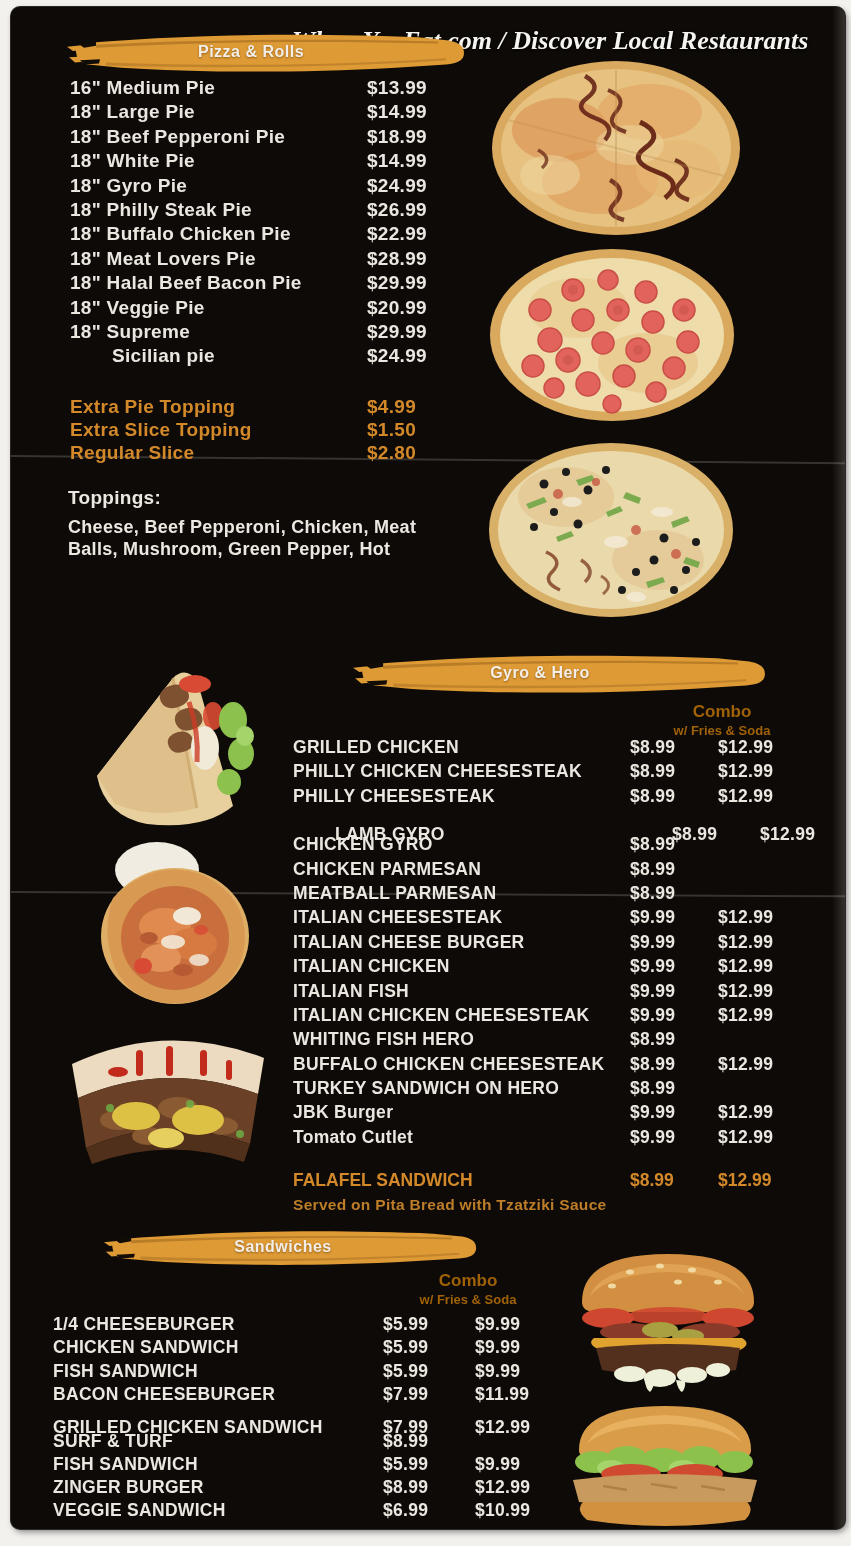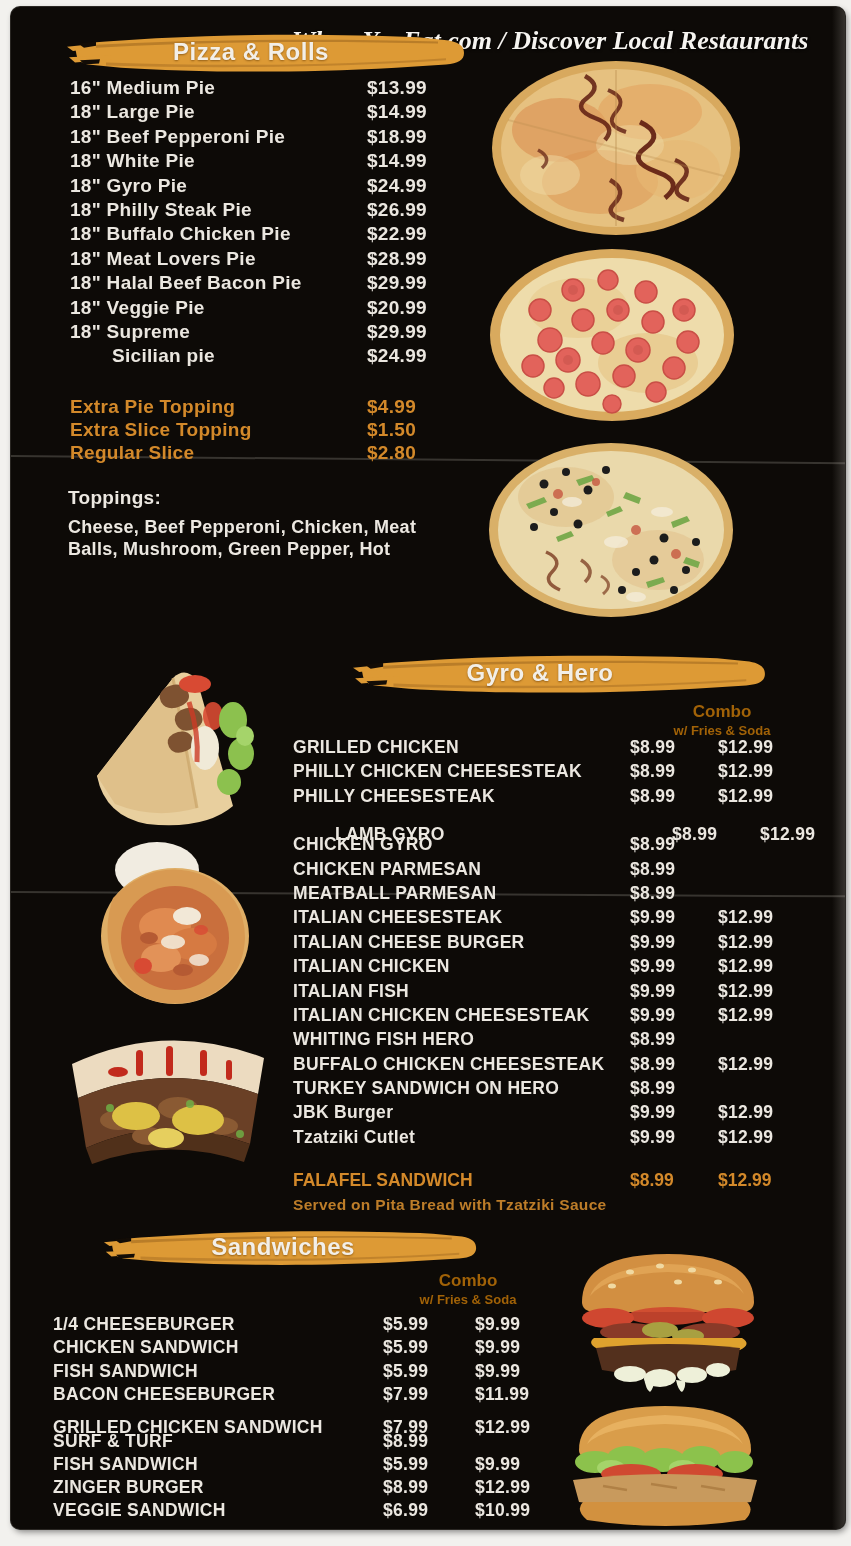--- a/index.html
+++ b/index.html
@@ -9,21 +9,21 @@
         border-radius:9px;box-shadow:0 0 0 1px #2a2723, 2px 3px 6px rgba(0,0,0,.45);}
   .card::after{content:'';position:absolute;right:0;top:0;bottom:0;width:13px;
         background:linear-gradient(90deg,rgba(0,0,0,0),rgba(215,210,200,.20));border-radius:0 9px 9px 0;}
   .crease{position:absolute;left:11px;width:834px;height:2px;background:rgba(225,220,210,.20);transform-origin:left center;}
   .watermark{position:absolute;left:292px;top:26px;width:545px;white-space:nowrap;
         font-family:"Liberation Serif","DejaVu Serif",serif;font-style:italic;font-weight:700;
         font-size:26px;color:#f6f4f0;text-shadow:0 1px 3px rgba(0,0,0,.9);}
   .brush{position:absolute;}
   .brush svg{position:absolute;left:0;top:0;width:100%;height:100%;}
   .brush .blabel{position:absolute;top:50%;transform:translateY(-54%);text-align:center;
-        color:#f3efe8;font-weight:700;font-size:24px;letter-spacing:.5px;text-shadow:0 1px 2px rgba(90,50,0,.55);}
+        color:#f3efe8;font-weight:700;font-size:16px;letter-spacing:.5px;text-shadow:0 1px 2px rgba(90,50,0,.55);}
   .list{position:absolute;}
   .row{position:absolute;left:0;width:100%;height:24px;line-height:24px;white-space:nowrap;font-weight:700;color:#ebe7e0;}
   .row .nm{position:absolute;left:0;letter-spacing:.3px;}
   .row .nm.ind{padding-left:42px;}
   .row .p1,.row .p2{position:absolute;letter-spacing:.3px;}
   .pz .row{font-size:19px;}
   .pz .p1{left:297px;}
   .or .row{color:#d3892a;}
   .gy .row{font-size:17.5px;}
   .gy .p1{left:337px;} .gy .p2{left:425px;}
@@ -336,21 +336,21 @@
       <div class="row" style="top: 340.9px;">
         <span class="nm">TURKEY  SANDWICH ON HERO</span>
         <span class="p1">$8.99</span>
       </div>
       <div class="row" style="top: 365.25px; text-align: center;">
         <span class="nm">JBK Burger</span>
         <span class="p1">$9.99</span>
         <span class="p2">$12.99</span>
       </div>
       <div class="row" style="top: 389.6px;">
-        <span class="nm">Tzatziki Cutlet</span>
+        <span class="nm">Tomato Cutlet</span>
         <span class="p1">$9.99</span>
         <span class="p2">$12.99</span>
       </div>
     </div>
 
   <div class="falafel">
     <div class="frow">
       <span>FALAFEL SANDWICH</span>
       <span class="fp1">$8.99</span>
       <span class="fp2">$12.99</span>

